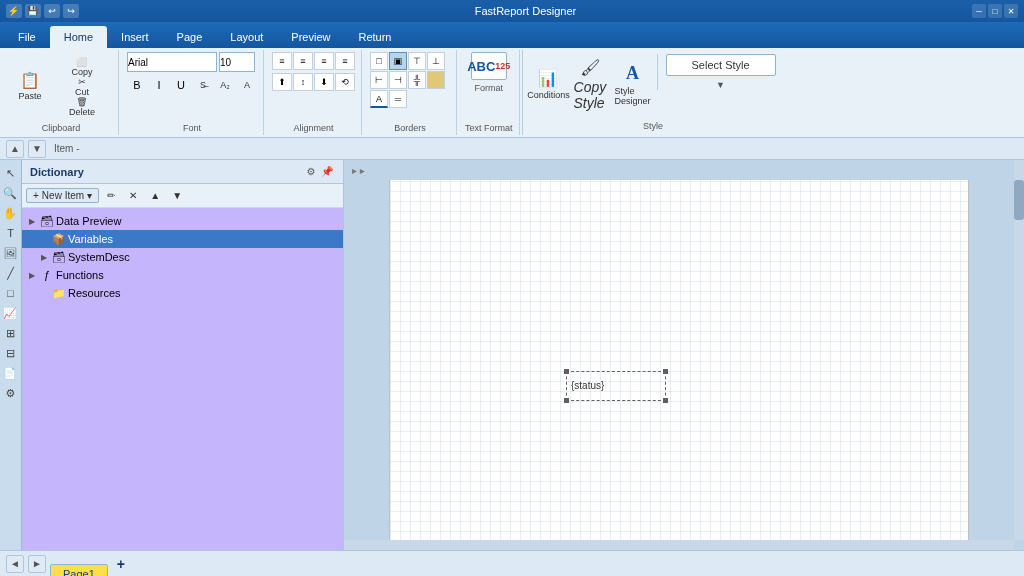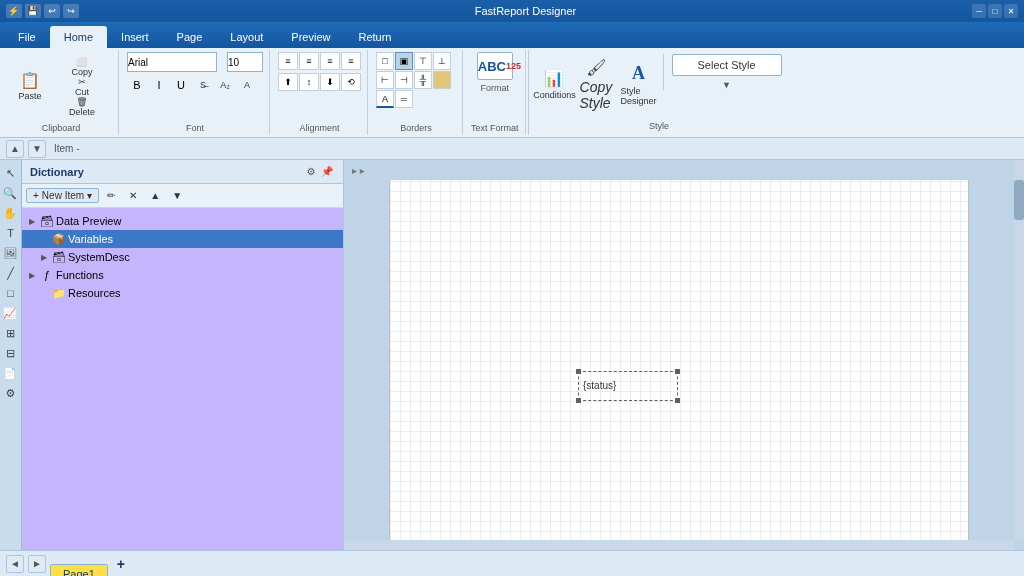--- a/index.html
+++ b/index.html
@@ -212,21 +212,21 @@
       position: absolute;
       top: 0; left: 0; right: 0; bottom: 0;
       background-image:
         linear-gradient(rgba(180,200,220,0.3) 1px, transparent 1px),
         linear-gradient(90deg, rgba(180,200,220,0.3) 1px, transparent 1px);
       background-size: 10px 10px;
     }
     .report-selection {
       position: absolute;
       top: 230px;
-      left: 188px;
+      left: 176px;
       width: 100px;
       height: 30px;
       border: 1px dashed #606060;
     }
     .selection-handle { position: absolute; width: 5px; height: 5px; background: #606060; }
     .handle-tl { top: -3px; left: -3px; }
     .handle-tr { top: -3px; right: -3px; }
     .handle-bl { bottom: -3px; left: -3px; }
     .handle-br { bottom: -3px; right: -3px; }
     .selection-text { position: absolute; top: 8px; left: 4px; font-size: 10px; color: #333; }
@@ -308,21 +308,21 @@
       background: white;
       font-size: 11px;
       cursor: pointer;
       color: #333;
     }
 
     
     .abc-icon {
       width: 36px; height: 28px;
       border: 1px solid #90b4d0;
-      display: flex; align-items: center; justify-content: flex-start;
+      display: flex; align-items: center; justify-content: center;
       background: white;
       font-size: 13px;
       font-weight: bold;
       color: #1456a0;
       border-radius: 2px;
     }
     .font-select {
       width: 90px; height: 20px;
       border: 1px solid #90b4d0;
       background: white;
@@ -400,21 +400,21 @@
           <span>🗑</span>
           <span>Delete</span>
         </div>
       </div>
     </div>
     <div class="ribbon-group-label">Clipboard</div>
   </div>
 
   <div class="ribbon-group">
     <div class="ribbon-group-content" style="flex-direction:column;align-items:flex-start;gap:3px;">
-      <div style="display:flex;gap:10px;align-items:flex-start;">
+      <div style="display:flex;gap:2px;align-items:flex-start;">
         <input type="text" class="font-select" value="Arial" style="">
         <input type="text" class="size-select" value="10" style="">
       </div>
       <div style="display:flex;gap:2px;align-items:center;">
         <button class="bold-btn">B</button>
         <button class="italic-btn">I</button>
         <button class="underline-btn">U</button>
         <div class="ribbon-btn" style="width:20px;height:18px;">S̶</div>
         <div class="ribbon-btn" style="width:20px;height:18px;">A₂</div>
         <div class="ribbon-btn" style="width:20px;height:18px;">A</div>

